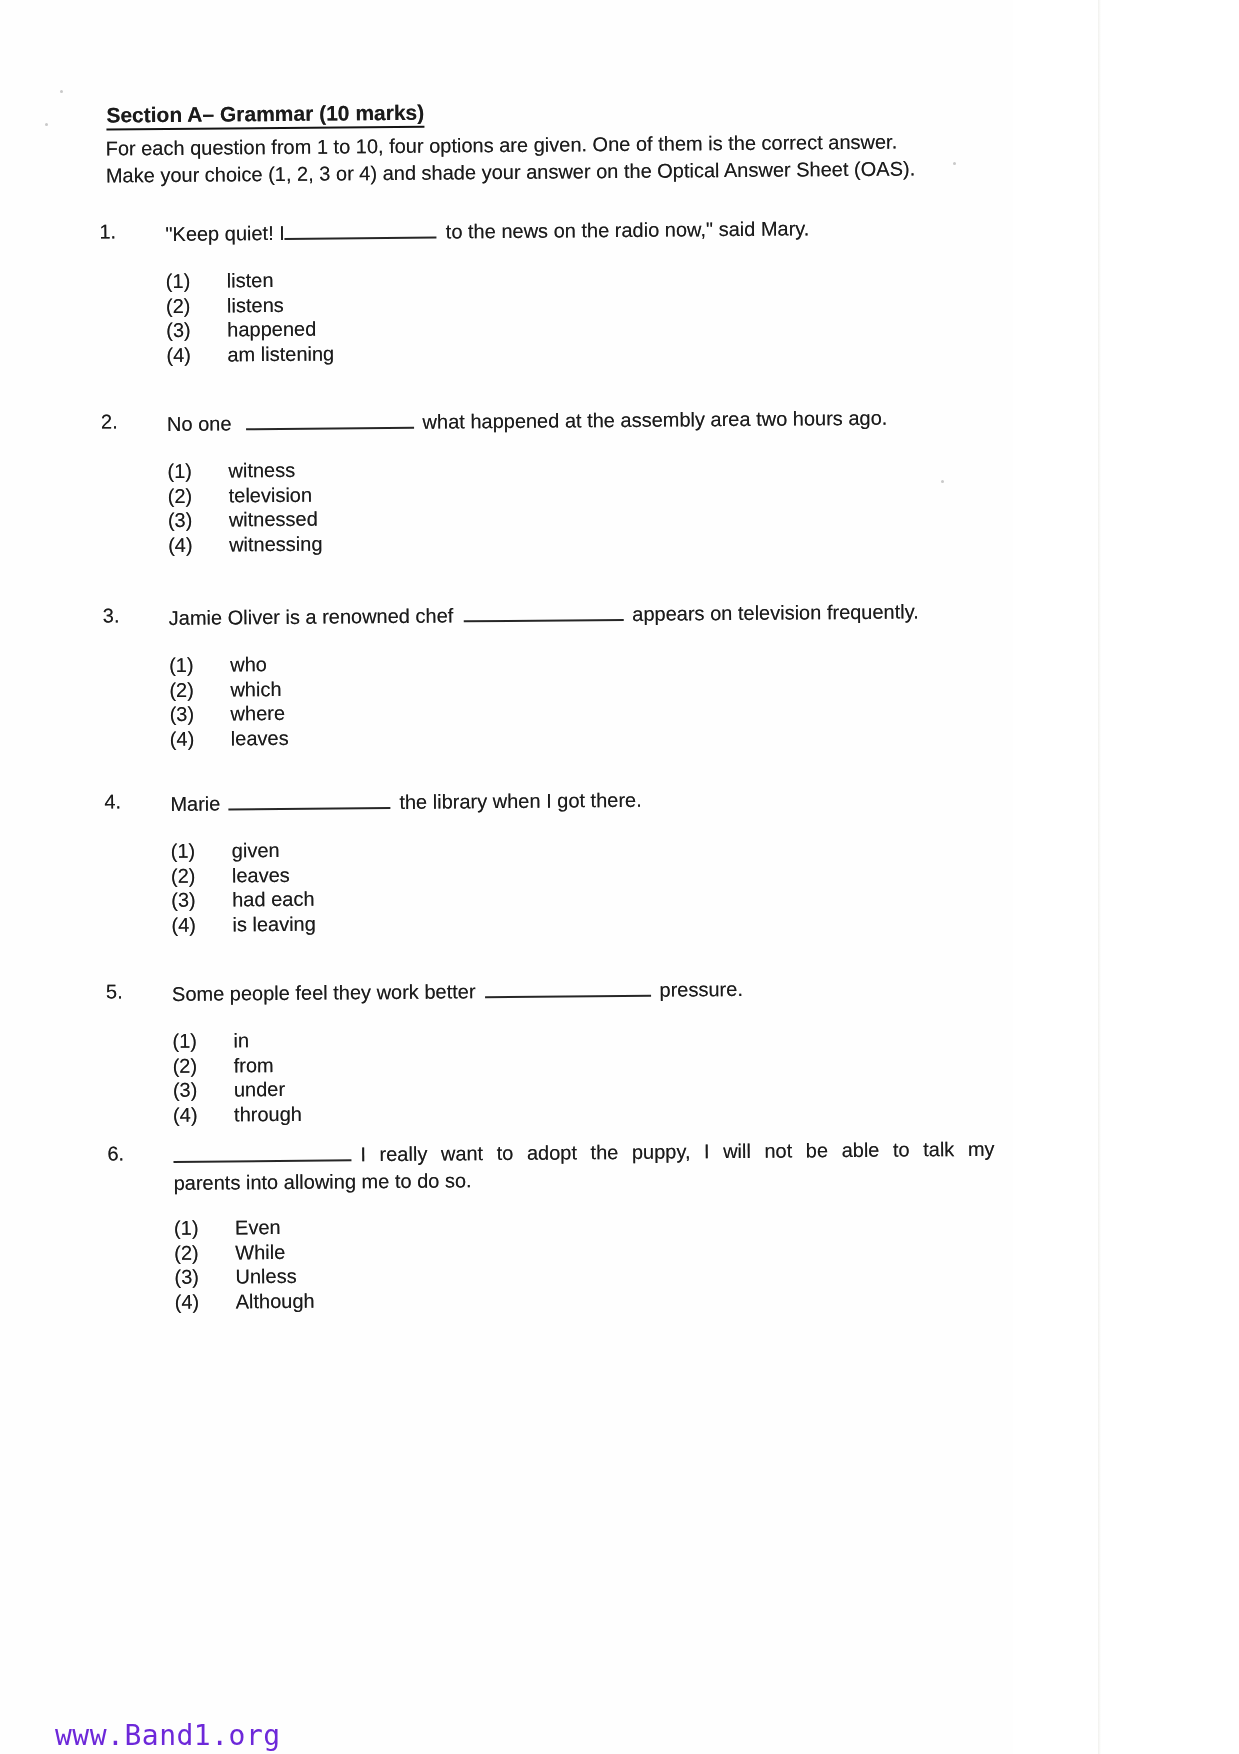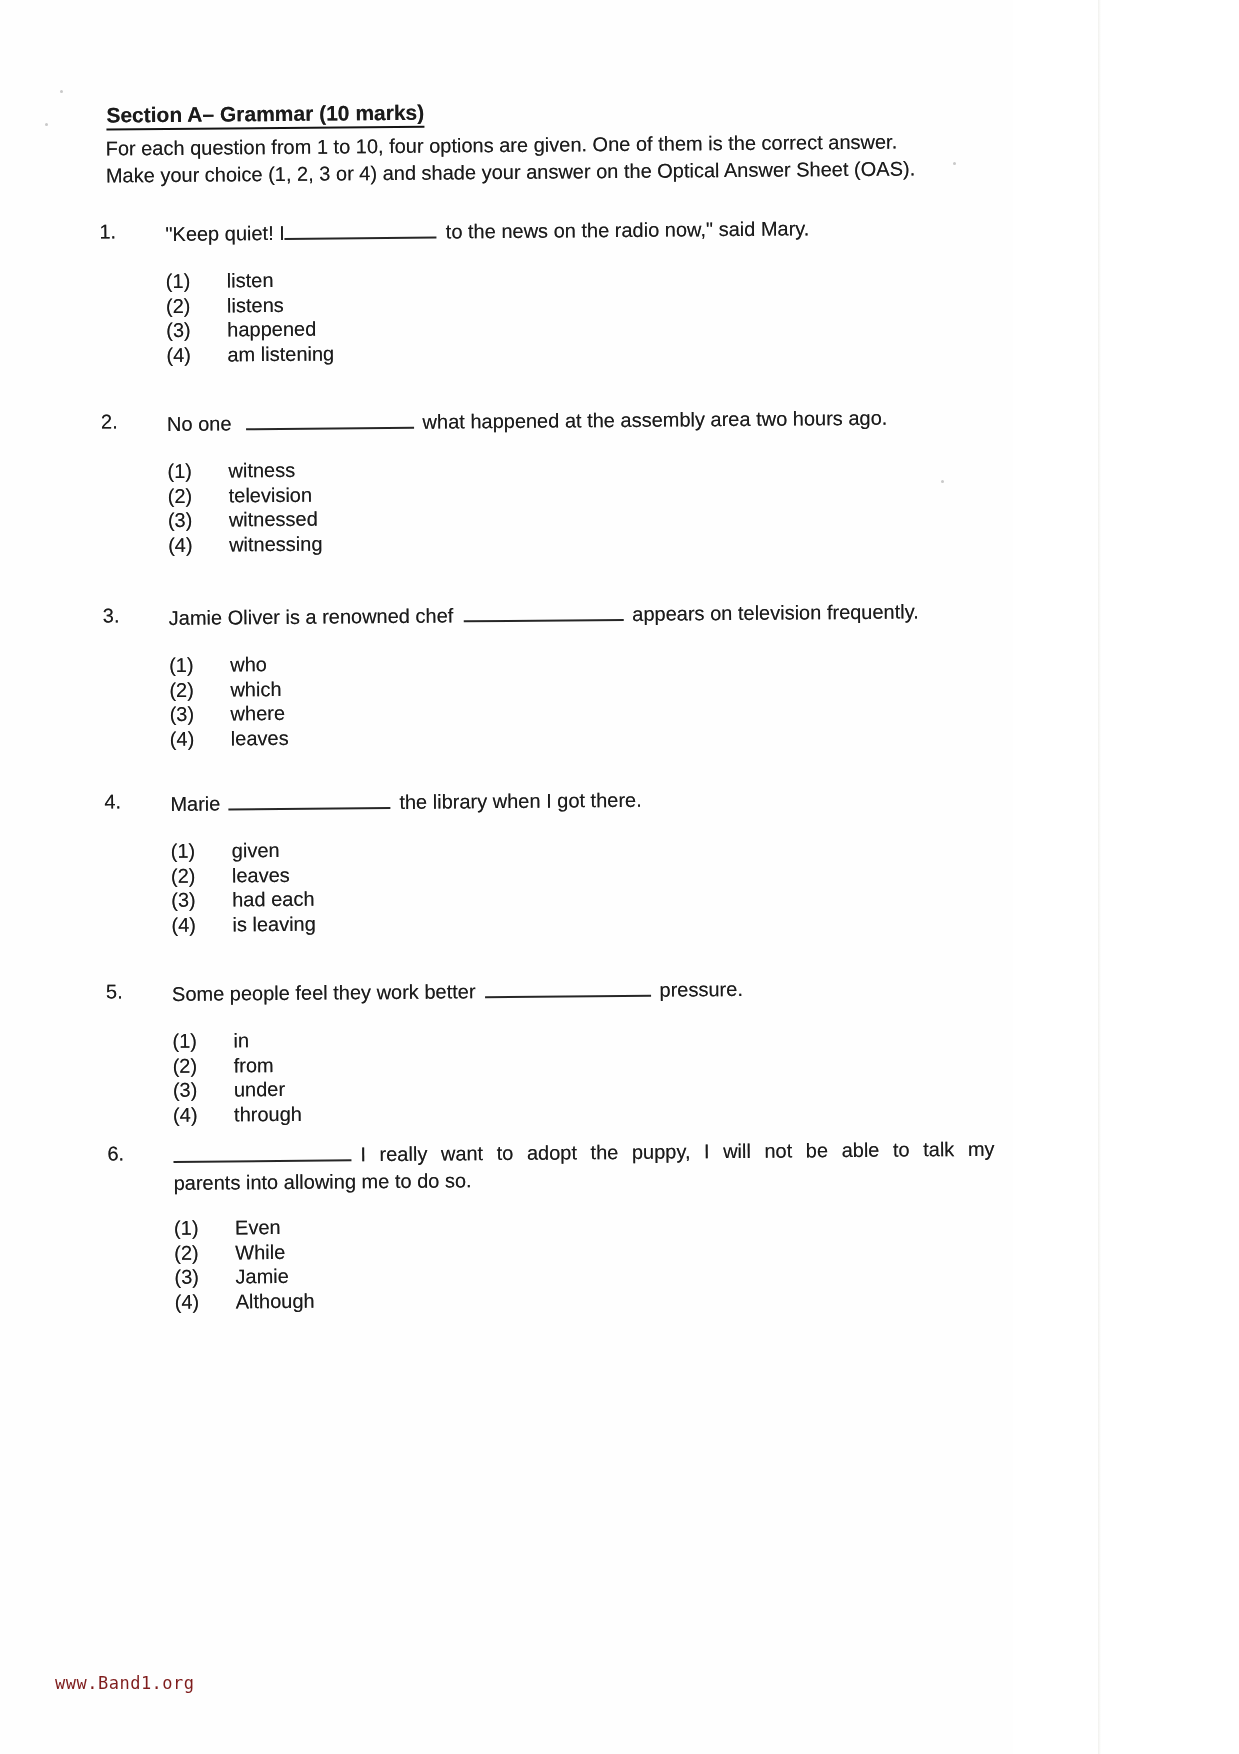--- a/index.html
+++ b/index.html
@@ -95,25 +95,25 @@
     display: inline-block;
     width: 61px;
   }
   .q6-line1 {
     white-space: nowrap;
     word-spacing: 8px;
   }
   .watermark {
     position: absolute;
     left: 55px;
-    top: 1673px;
+    top: 1719px;
     font-family: "DejaVu Sans Mono", monospace;
-    font-size: 17px;
+    font-size: 28px;
     letter-spacing: 0.5px;
-    color: #7f1d1d;
+    color: #6d28d9;
   }
   
   #q1 { top: 217px; }
   #q2 { top: 407px; }
   #q3 { top: 601px; }
   #q4 { top: 787px; }
   #q5 { top: 977px; }
   #q6 { top: 1139px; }
 </style>
 </head>
@@ -213,21 +213,21 @@
     <div class="question" id="q6">
       <span class="qnum">6.</span>
       <div class="qbody">
         <div class="qline q6-line1">
           <span class="blank" style="width:178px; margin-left:0;"></span><span>I really want to adopt the puppy, I will not be able to talk my</span>
         </div>
         <div class="qline">parents into allowing me to do so.</div>
         <div class="options" style="margin-top:19px;">
           <div class="opt"><span class="olabel">(1)</span><span>Even</span></div>
           <div class="opt"><span class="olabel">(2)</span><span>While</span></div>
-          <div class="opt"><span class="olabel">(3)</span><span>Jamie</span></div>
+          <div class="opt"><span class="olabel">(3)</span><span>Unless</span></div>
           <div class="opt"><span class="olabel">(4)</span><span>Although</span></div>
         </div>
       </div>
     </div>
 
   </div>
 
   <div class="watermark">www.Band1.org</div>
 </div>
 

